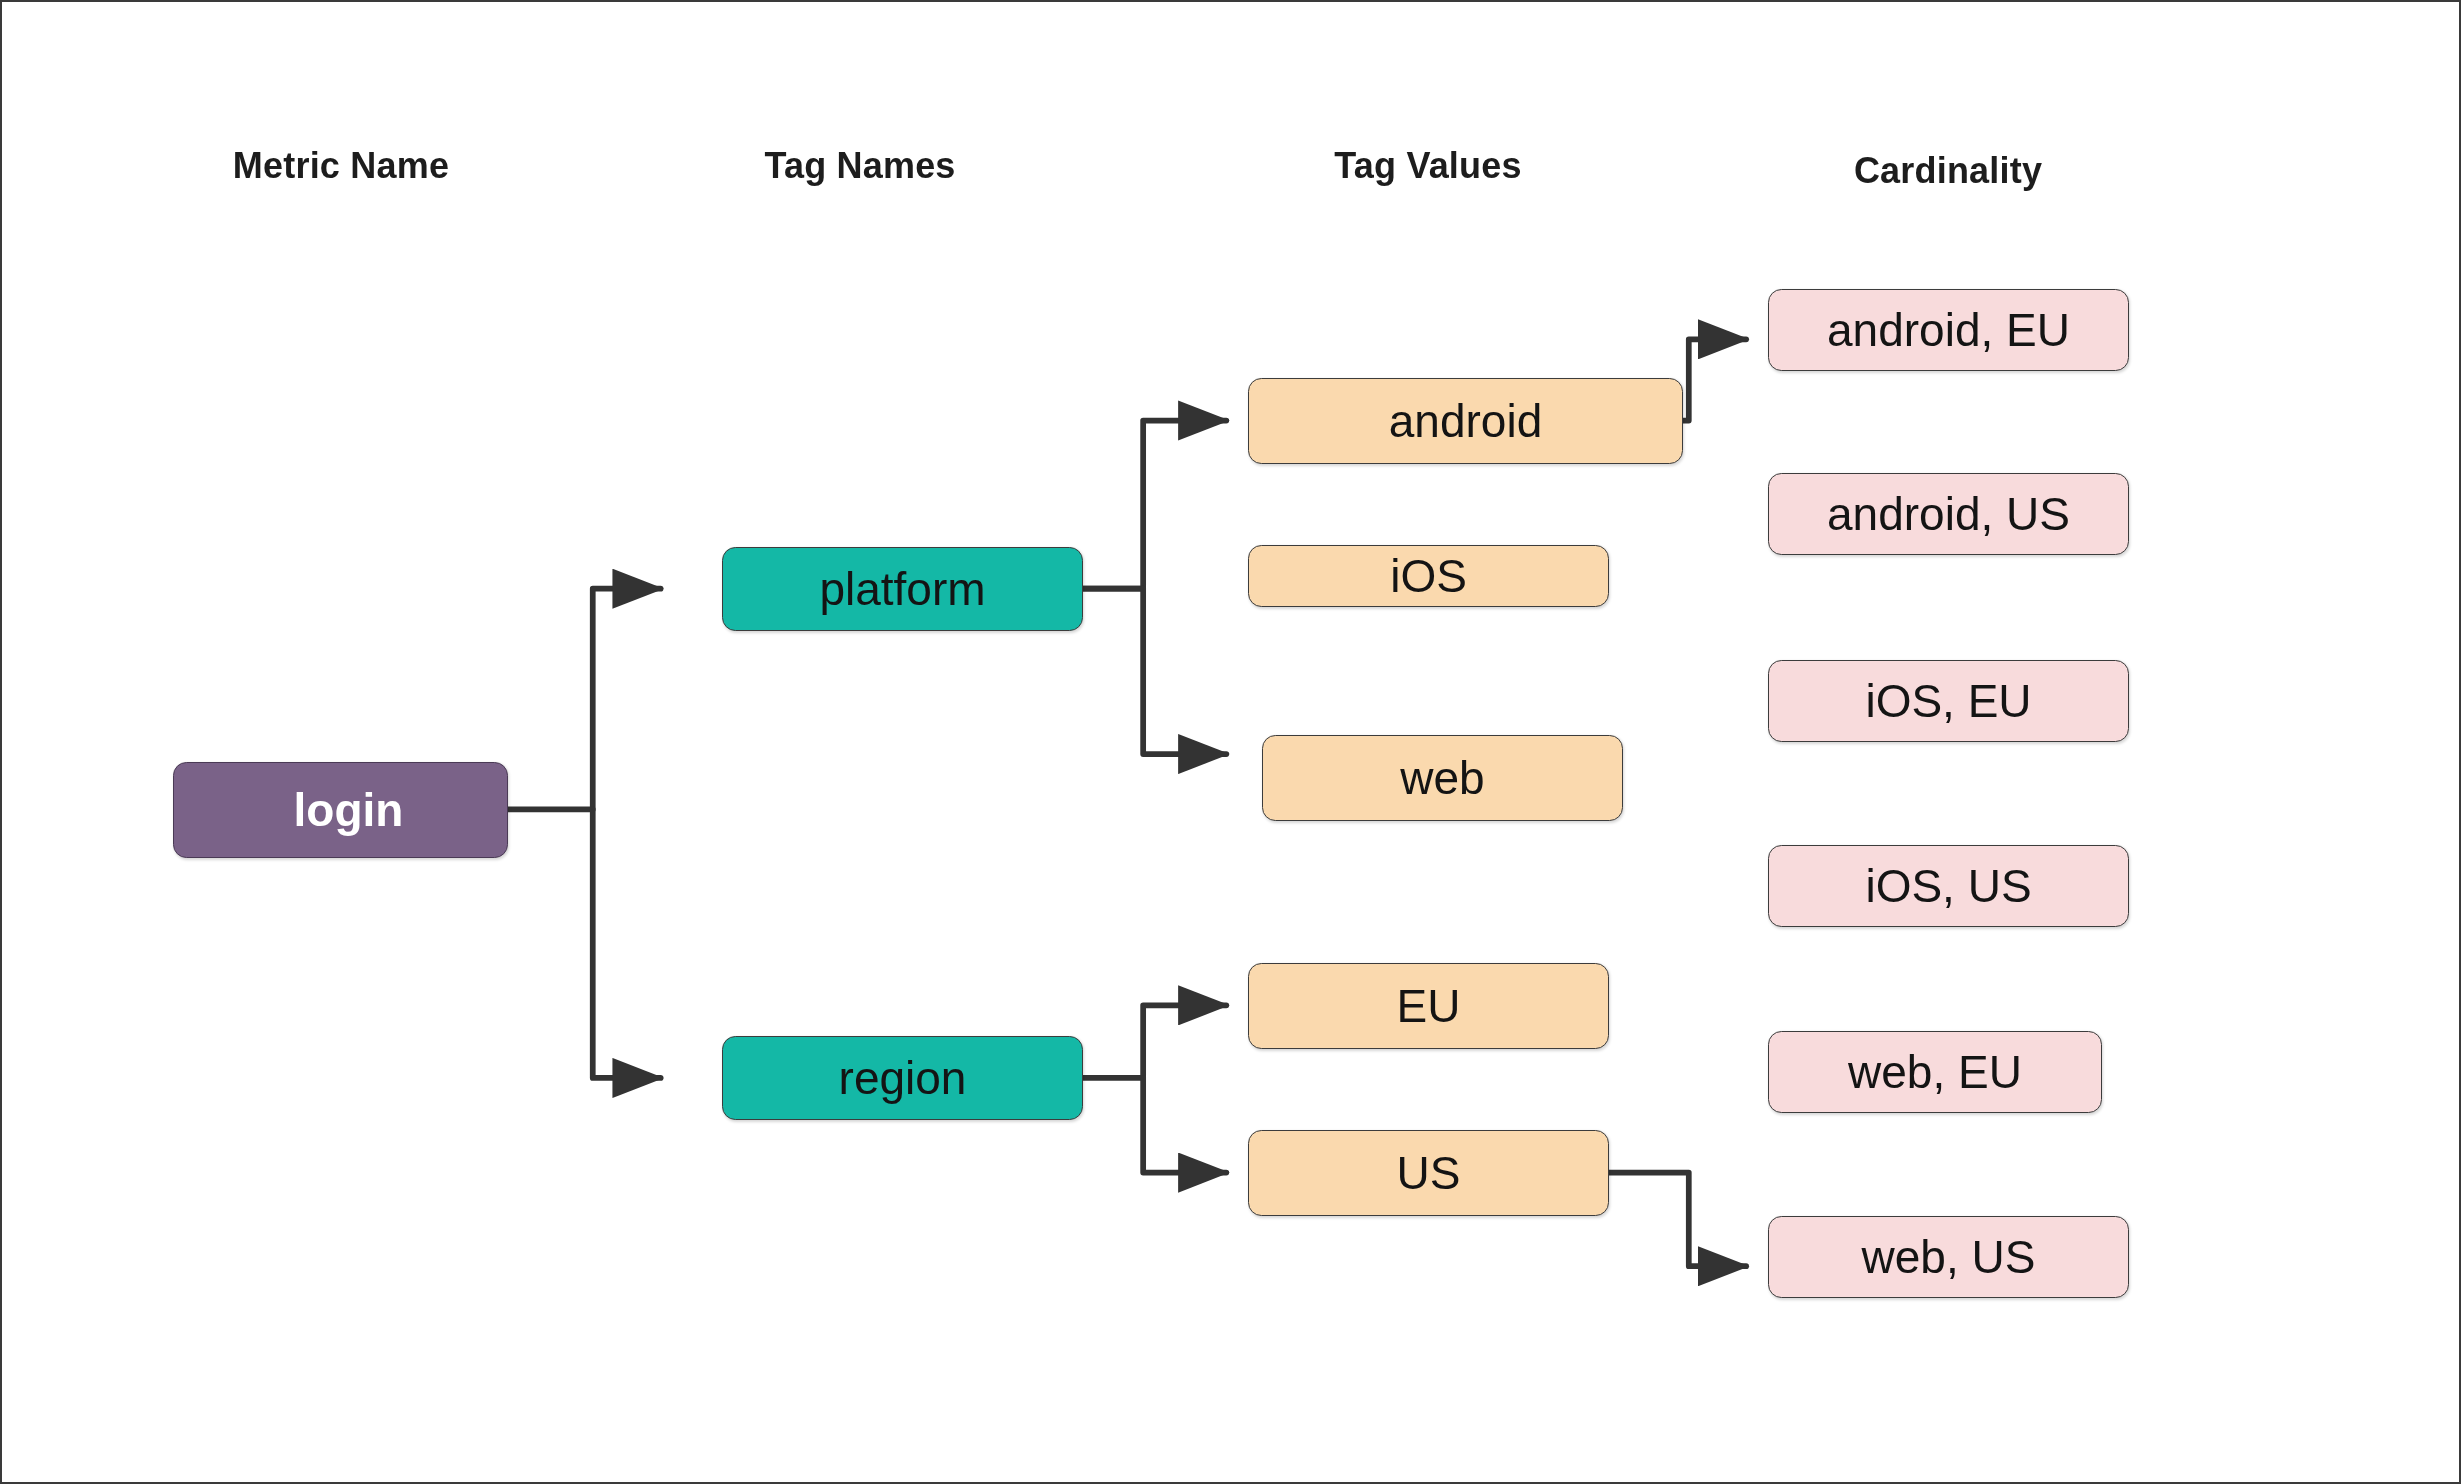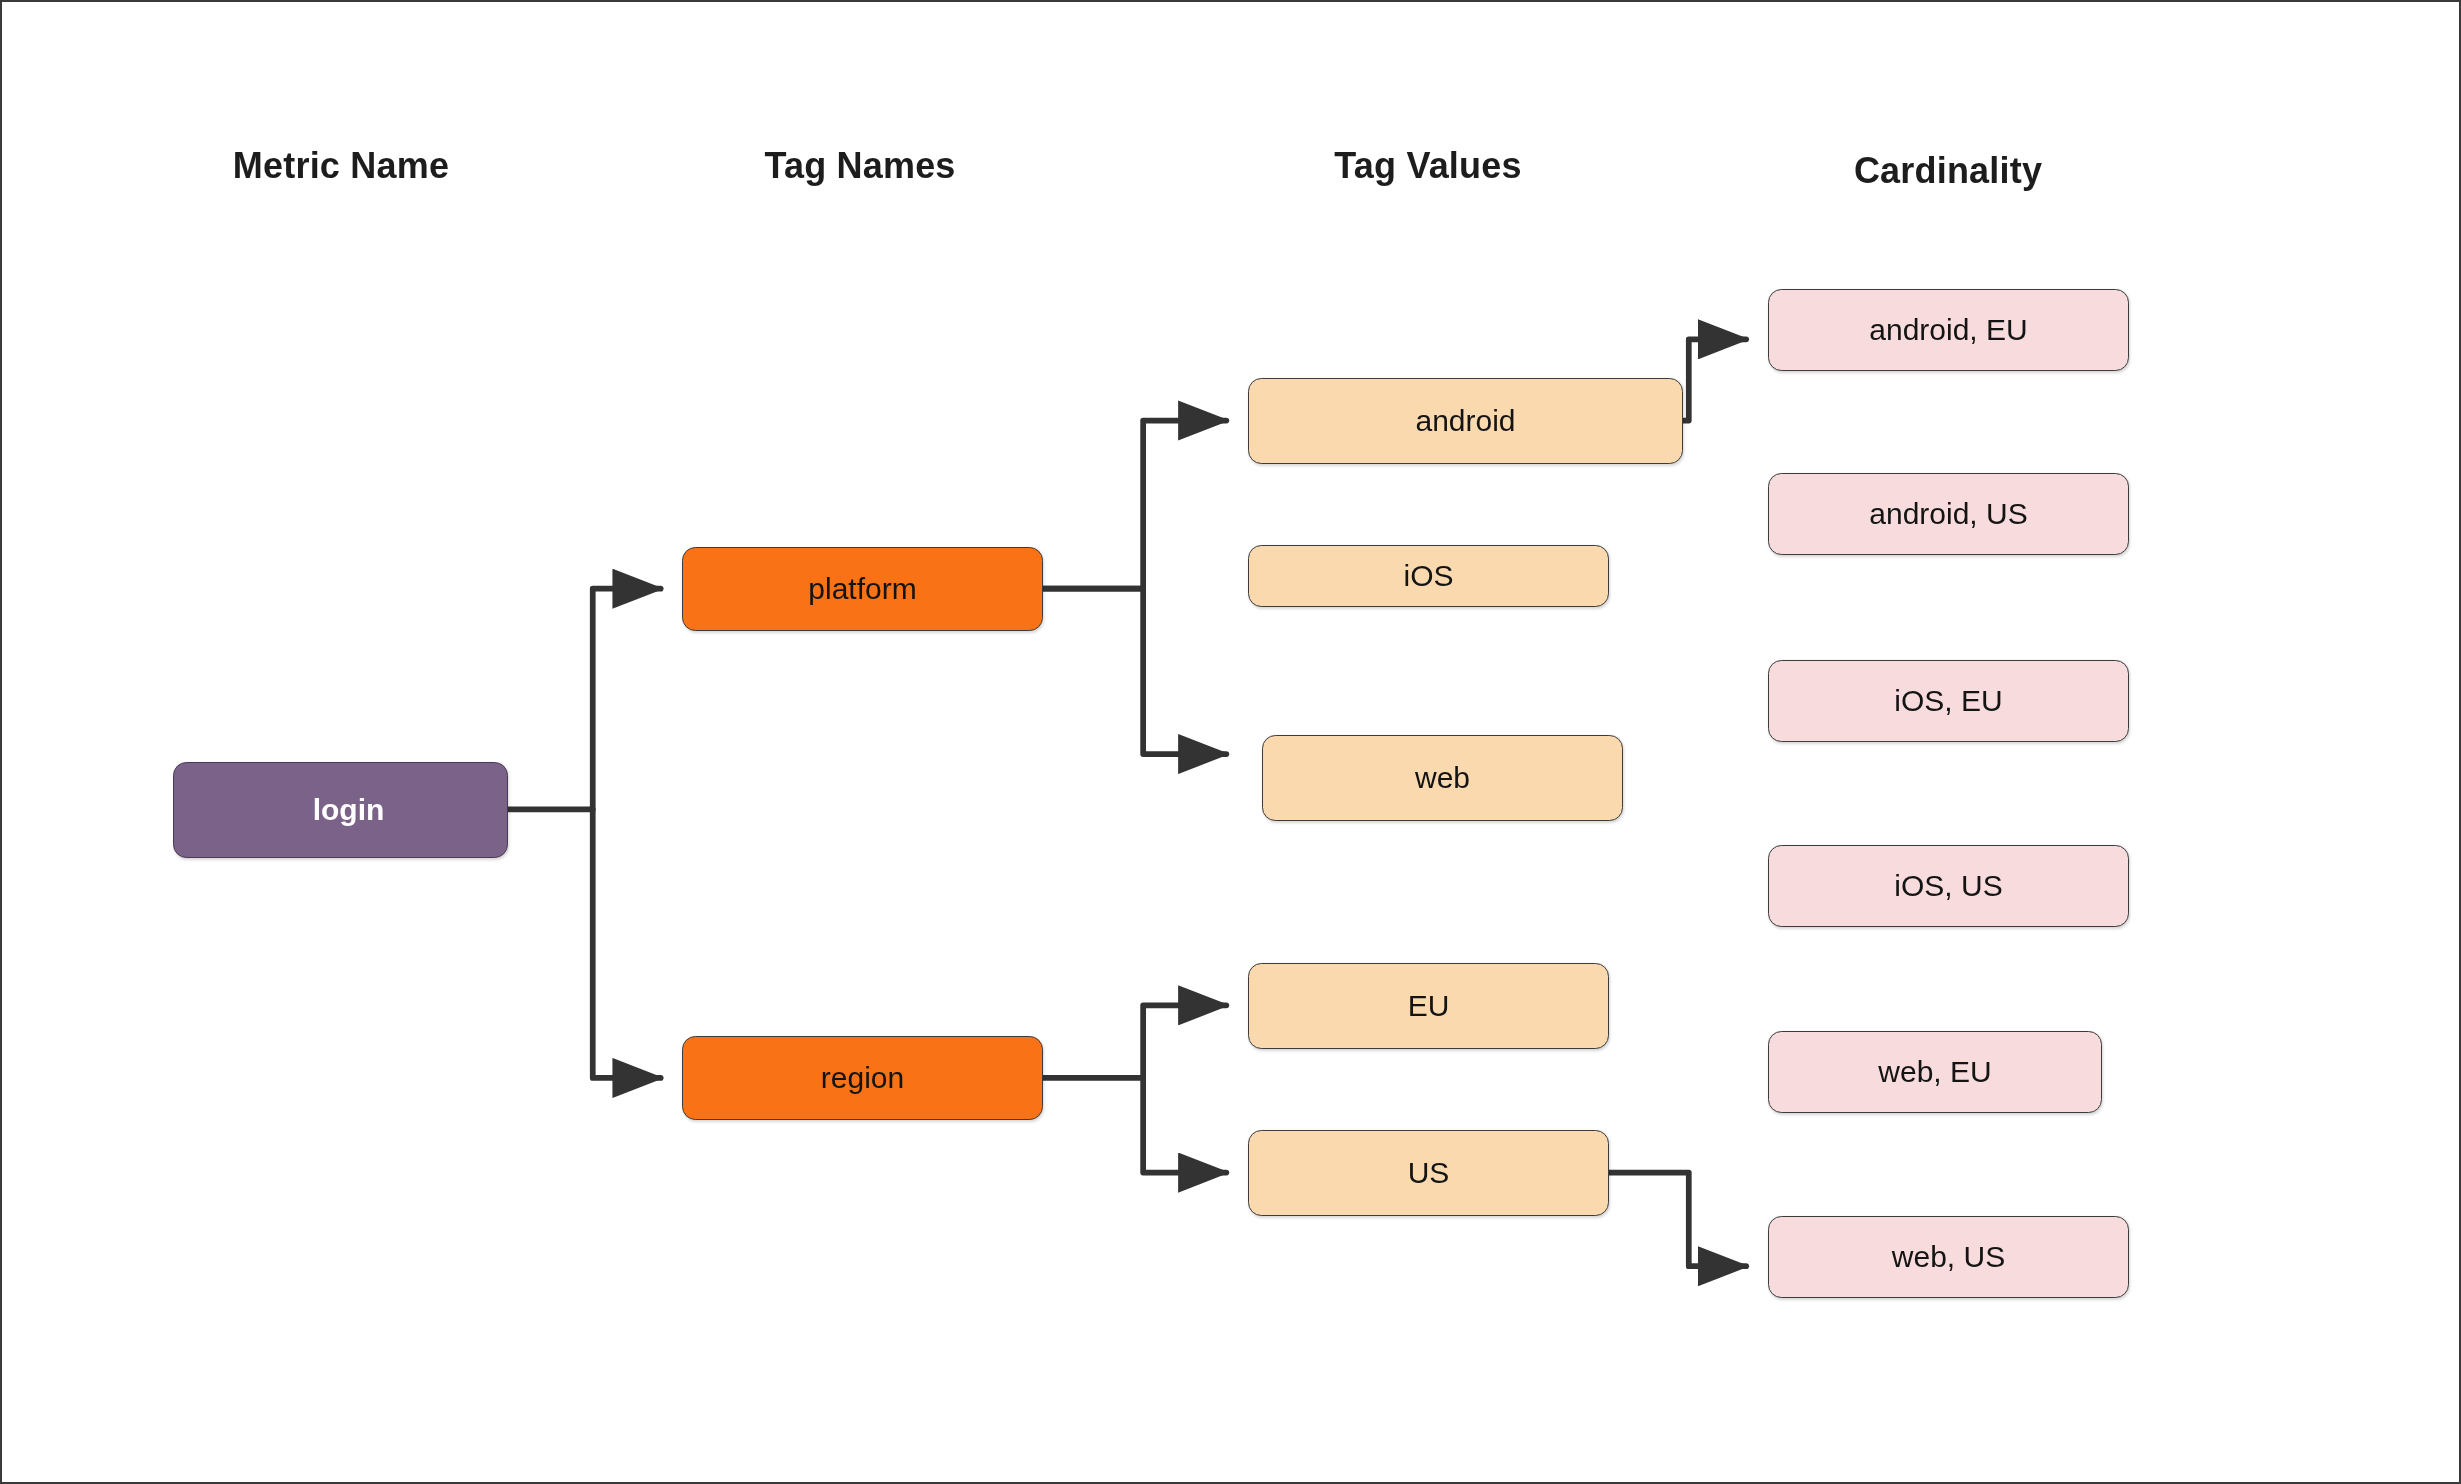--- a/index.html
+++ b/index.html
@@ -36,32 +36,32 @@
     transform: translateX(-50%);
   }
   .node {
     position: absolute;
     box-sizing: border-box;
     display: flex;
     align-items: center;
     justify-content: center;
     border-radius: 13.4px;
     border: 1.9px solid #3c3c3c;
-    font-size: 30px;
+    font-size: 46px;
     color: #141414;
     white-space: nowrap;
     box-shadow: 1px 1.9px 2.9px rgba(0,0,0,0.16);
   }
   .node-root {
     background: #7a6288;
     color: #ffffff;
     font-weight: bold;
     border-color: #4a3a55;
   }
-  .node-tagname { background: #f97316; }
+  .node-tagname { background: #14b8a6; margin-left: 40px; }
   .node-tagvalue { background: #fad9ae; }
   .node-card { background: #f8dbdc; }
 </style>
 </head>
 <body>
 
 <div id="canvas">
 
   <svg id="edge-layer" viewBox="0 0 2575 1553" xmlns="http://www.w3.org/2000/svg">
     <defs>

